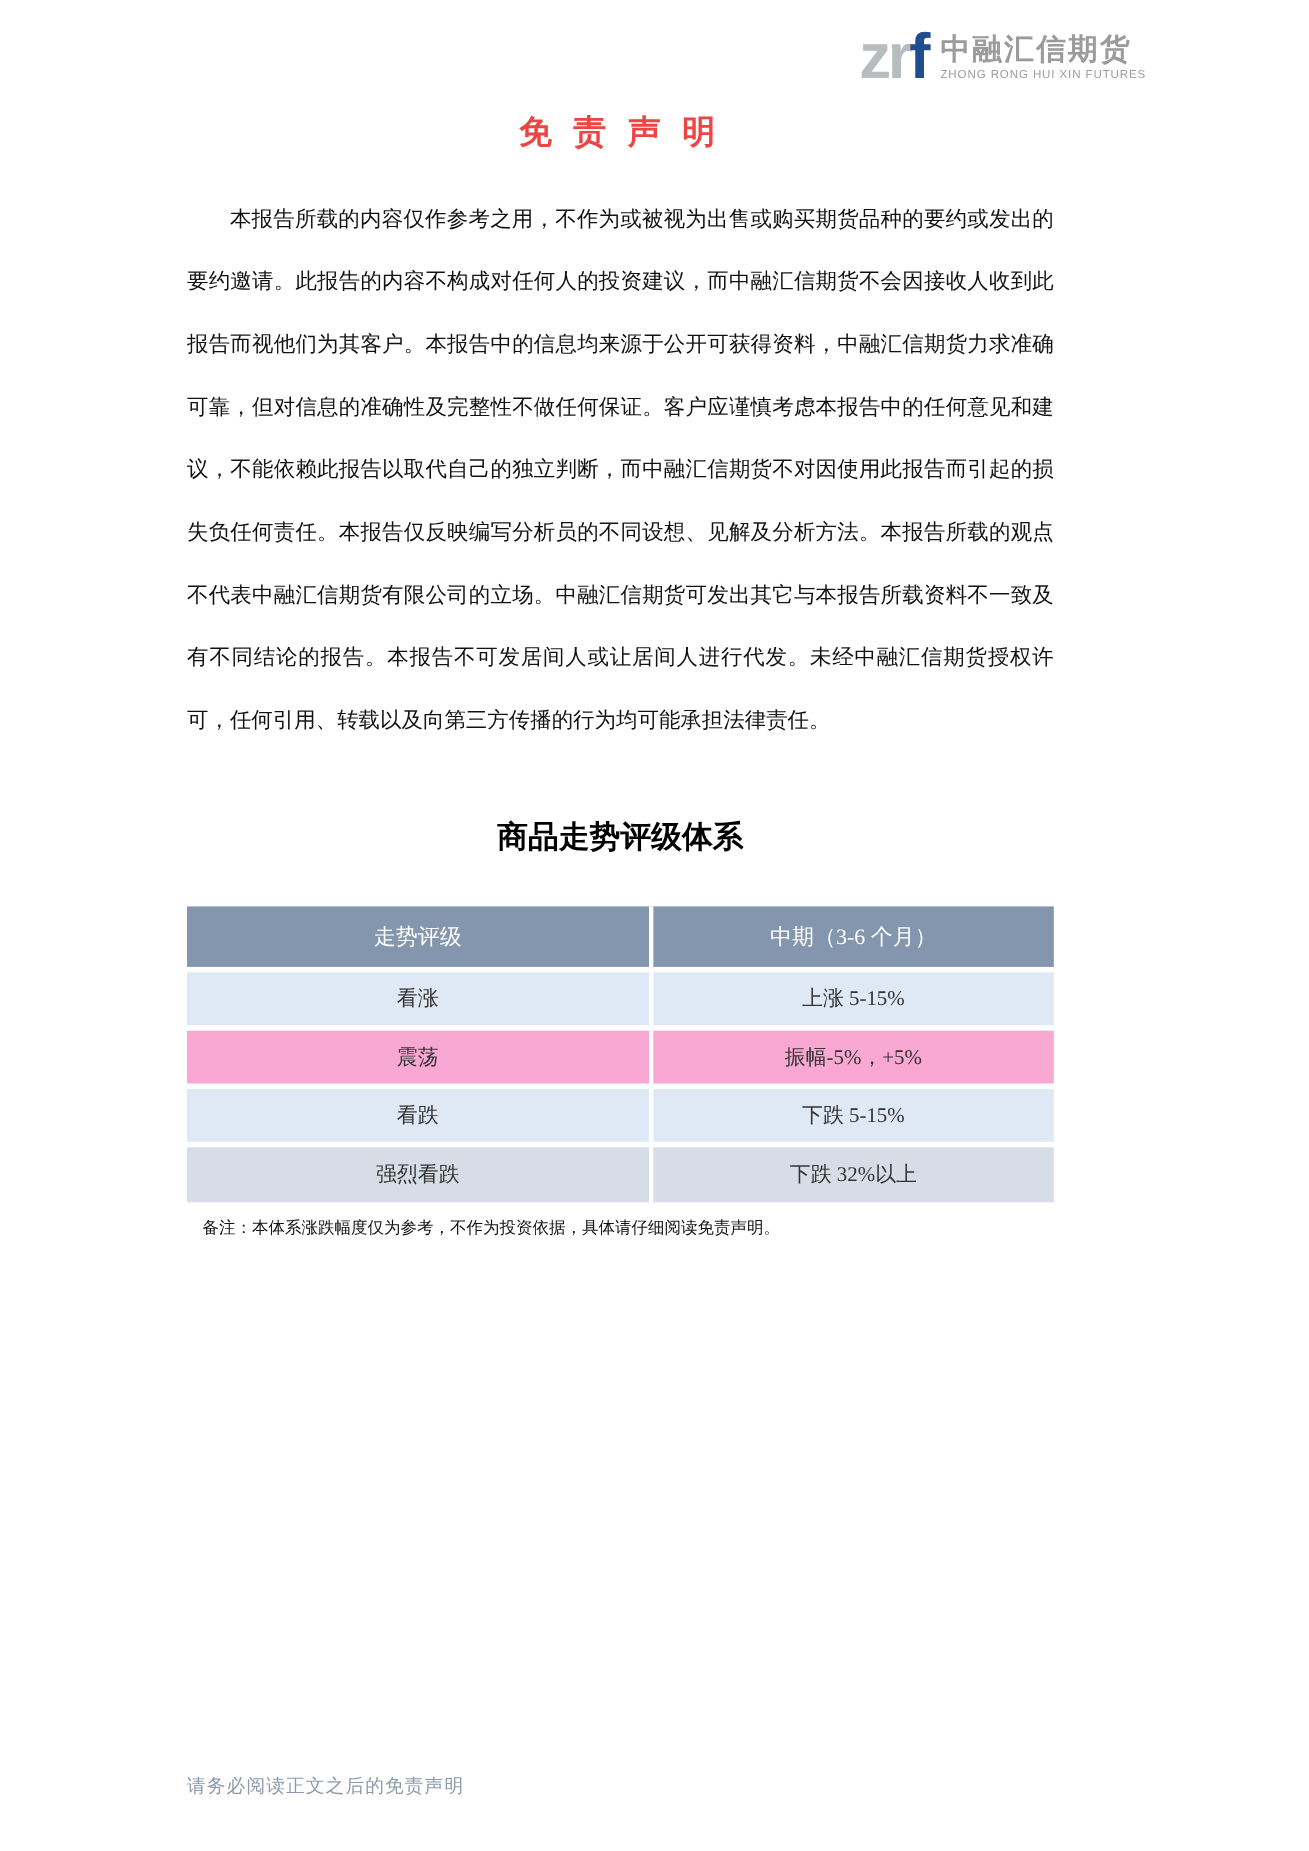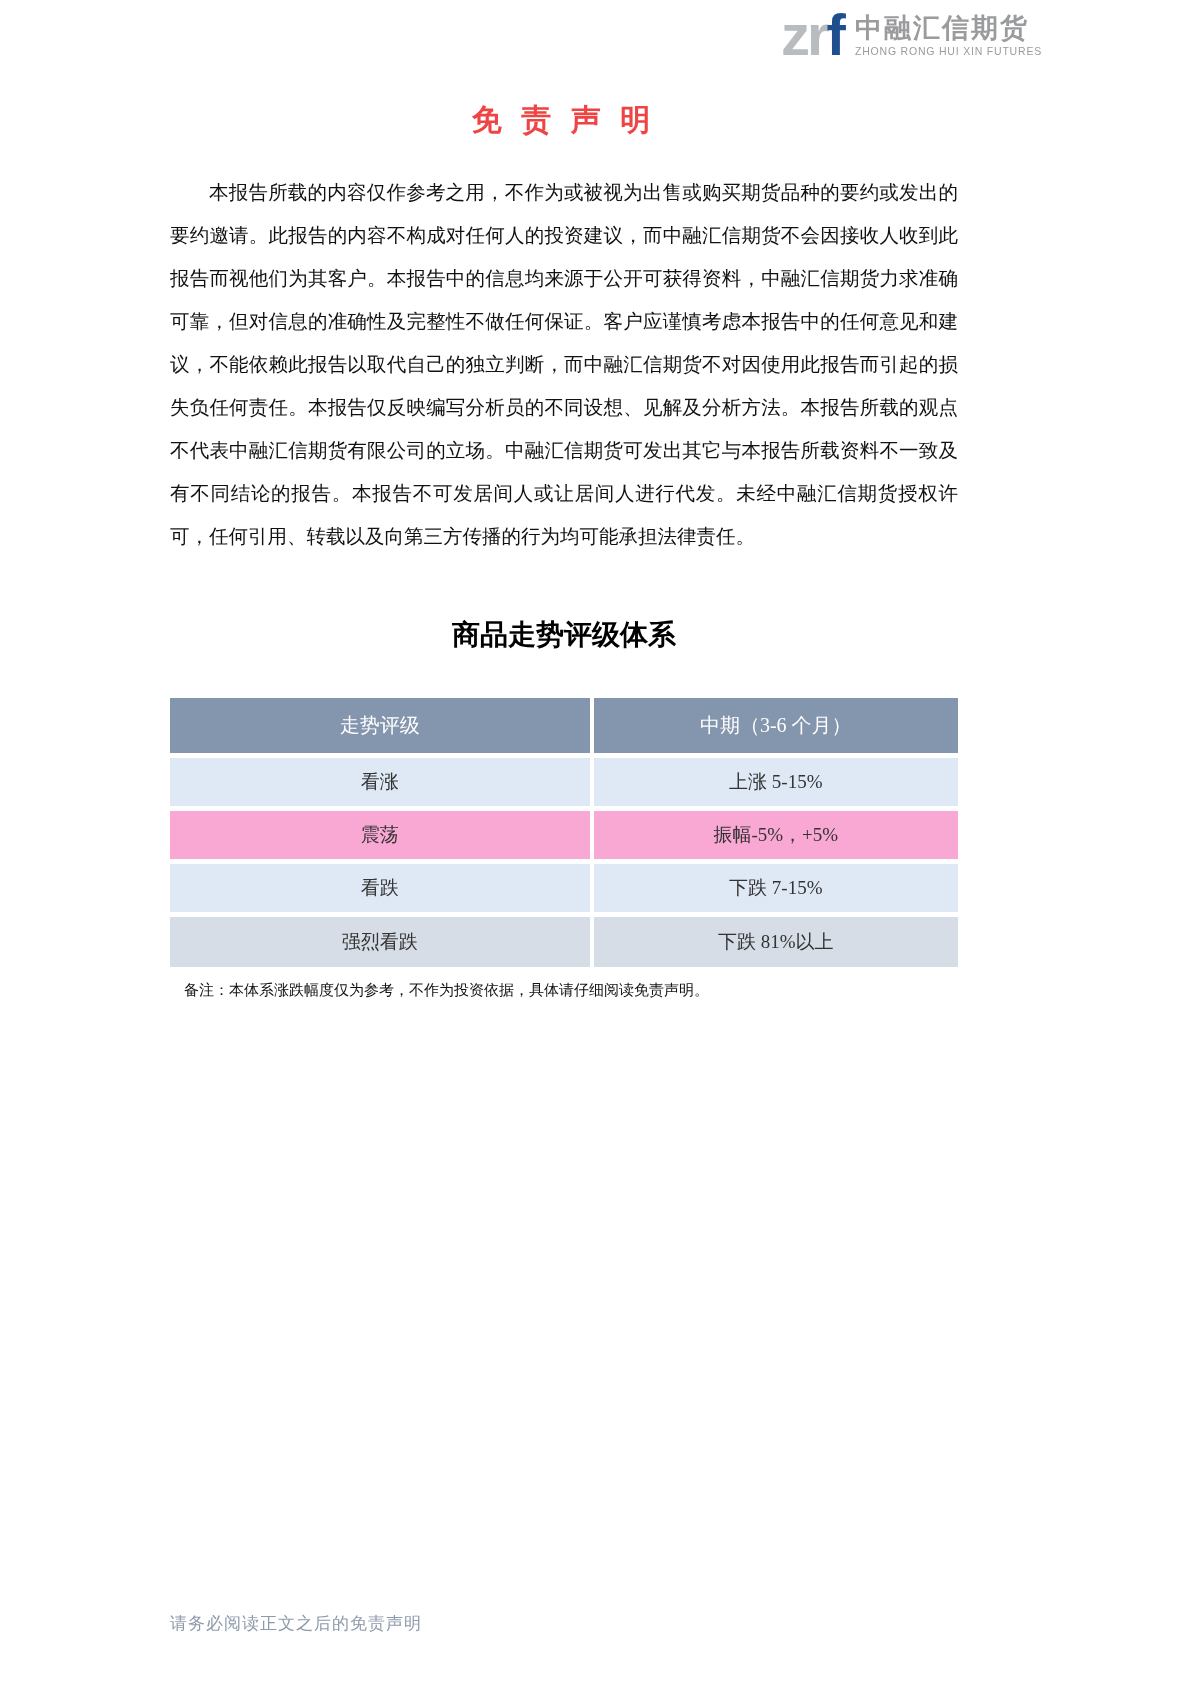--- a/index.html
+++ b/index.html
@@ -9,21 +9,21 @@
     height: 1683px;
     position: relative;
     font-family: "Liberation Serif", "DejaVu Serif", serif;
     color: #1a1a1a;
     overflow: hidden;
   }
 
   
   .logo {
     position: absolute;
-    top: 6px;
+    top: 23px;
     right: 148px;
     display: flex;
     align-items: center;
     gap: 12px;
   }
   .logo-mark {
     font-family: "Liberation Sans", "DejaVu Sans", sans-serif;
     font-weight: bold;
     font-size: 58px;
     line-height: 58px;
@@ -60,21 +60,21 @@
     margin-top: 100px;
     text-align: center;
     font-size: 30px;
     font-weight: bold;
     letter-spacing: 6px;
     color: #ef4444;
   }
   .disclaimer {
     margin-top: 30px;
     font-size: 19.5px;
-    line-height: 43px;
+    line-height: 57px;
     text-align: justify;
     text-indent: 2em;
     color: #111;
   }
 
   .section-title {
     margin-top: 58px;
     text-align: center;
     font-size: 28px;
     font-weight: bold;
@@ -168,25 +168,25 @@
       <tr class="row-b">
         <td>看涨</td>
         <td>上涨 5-15%</td>
       </tr>
       <tr class="row-c">
         <td>震荡</td>
         <td>振幅-5%，+5%</td>
       </tr>
       <tr class="row-b">
         <td>看跌</td>
-        <td>下跌 7-15%</td>
+        <td>下跌 5-15%</td>
       </tr>
       <tr class="row-a">
         <td>强烈看跌</td>
-        <td>下跌 81%以上</td>
+        <td>下跌 32%以上</td>
       </tr>
     </tbody>
   </table>
 
   <div class="table-note">备注：本体系涨跌幅度仅为参考，不作为投资依据，具体请仔细阅读免责声明。</div>
 
 </div>
 
 <div class="page-footer">请务必阅读正文之后的免责声明</div>
 

